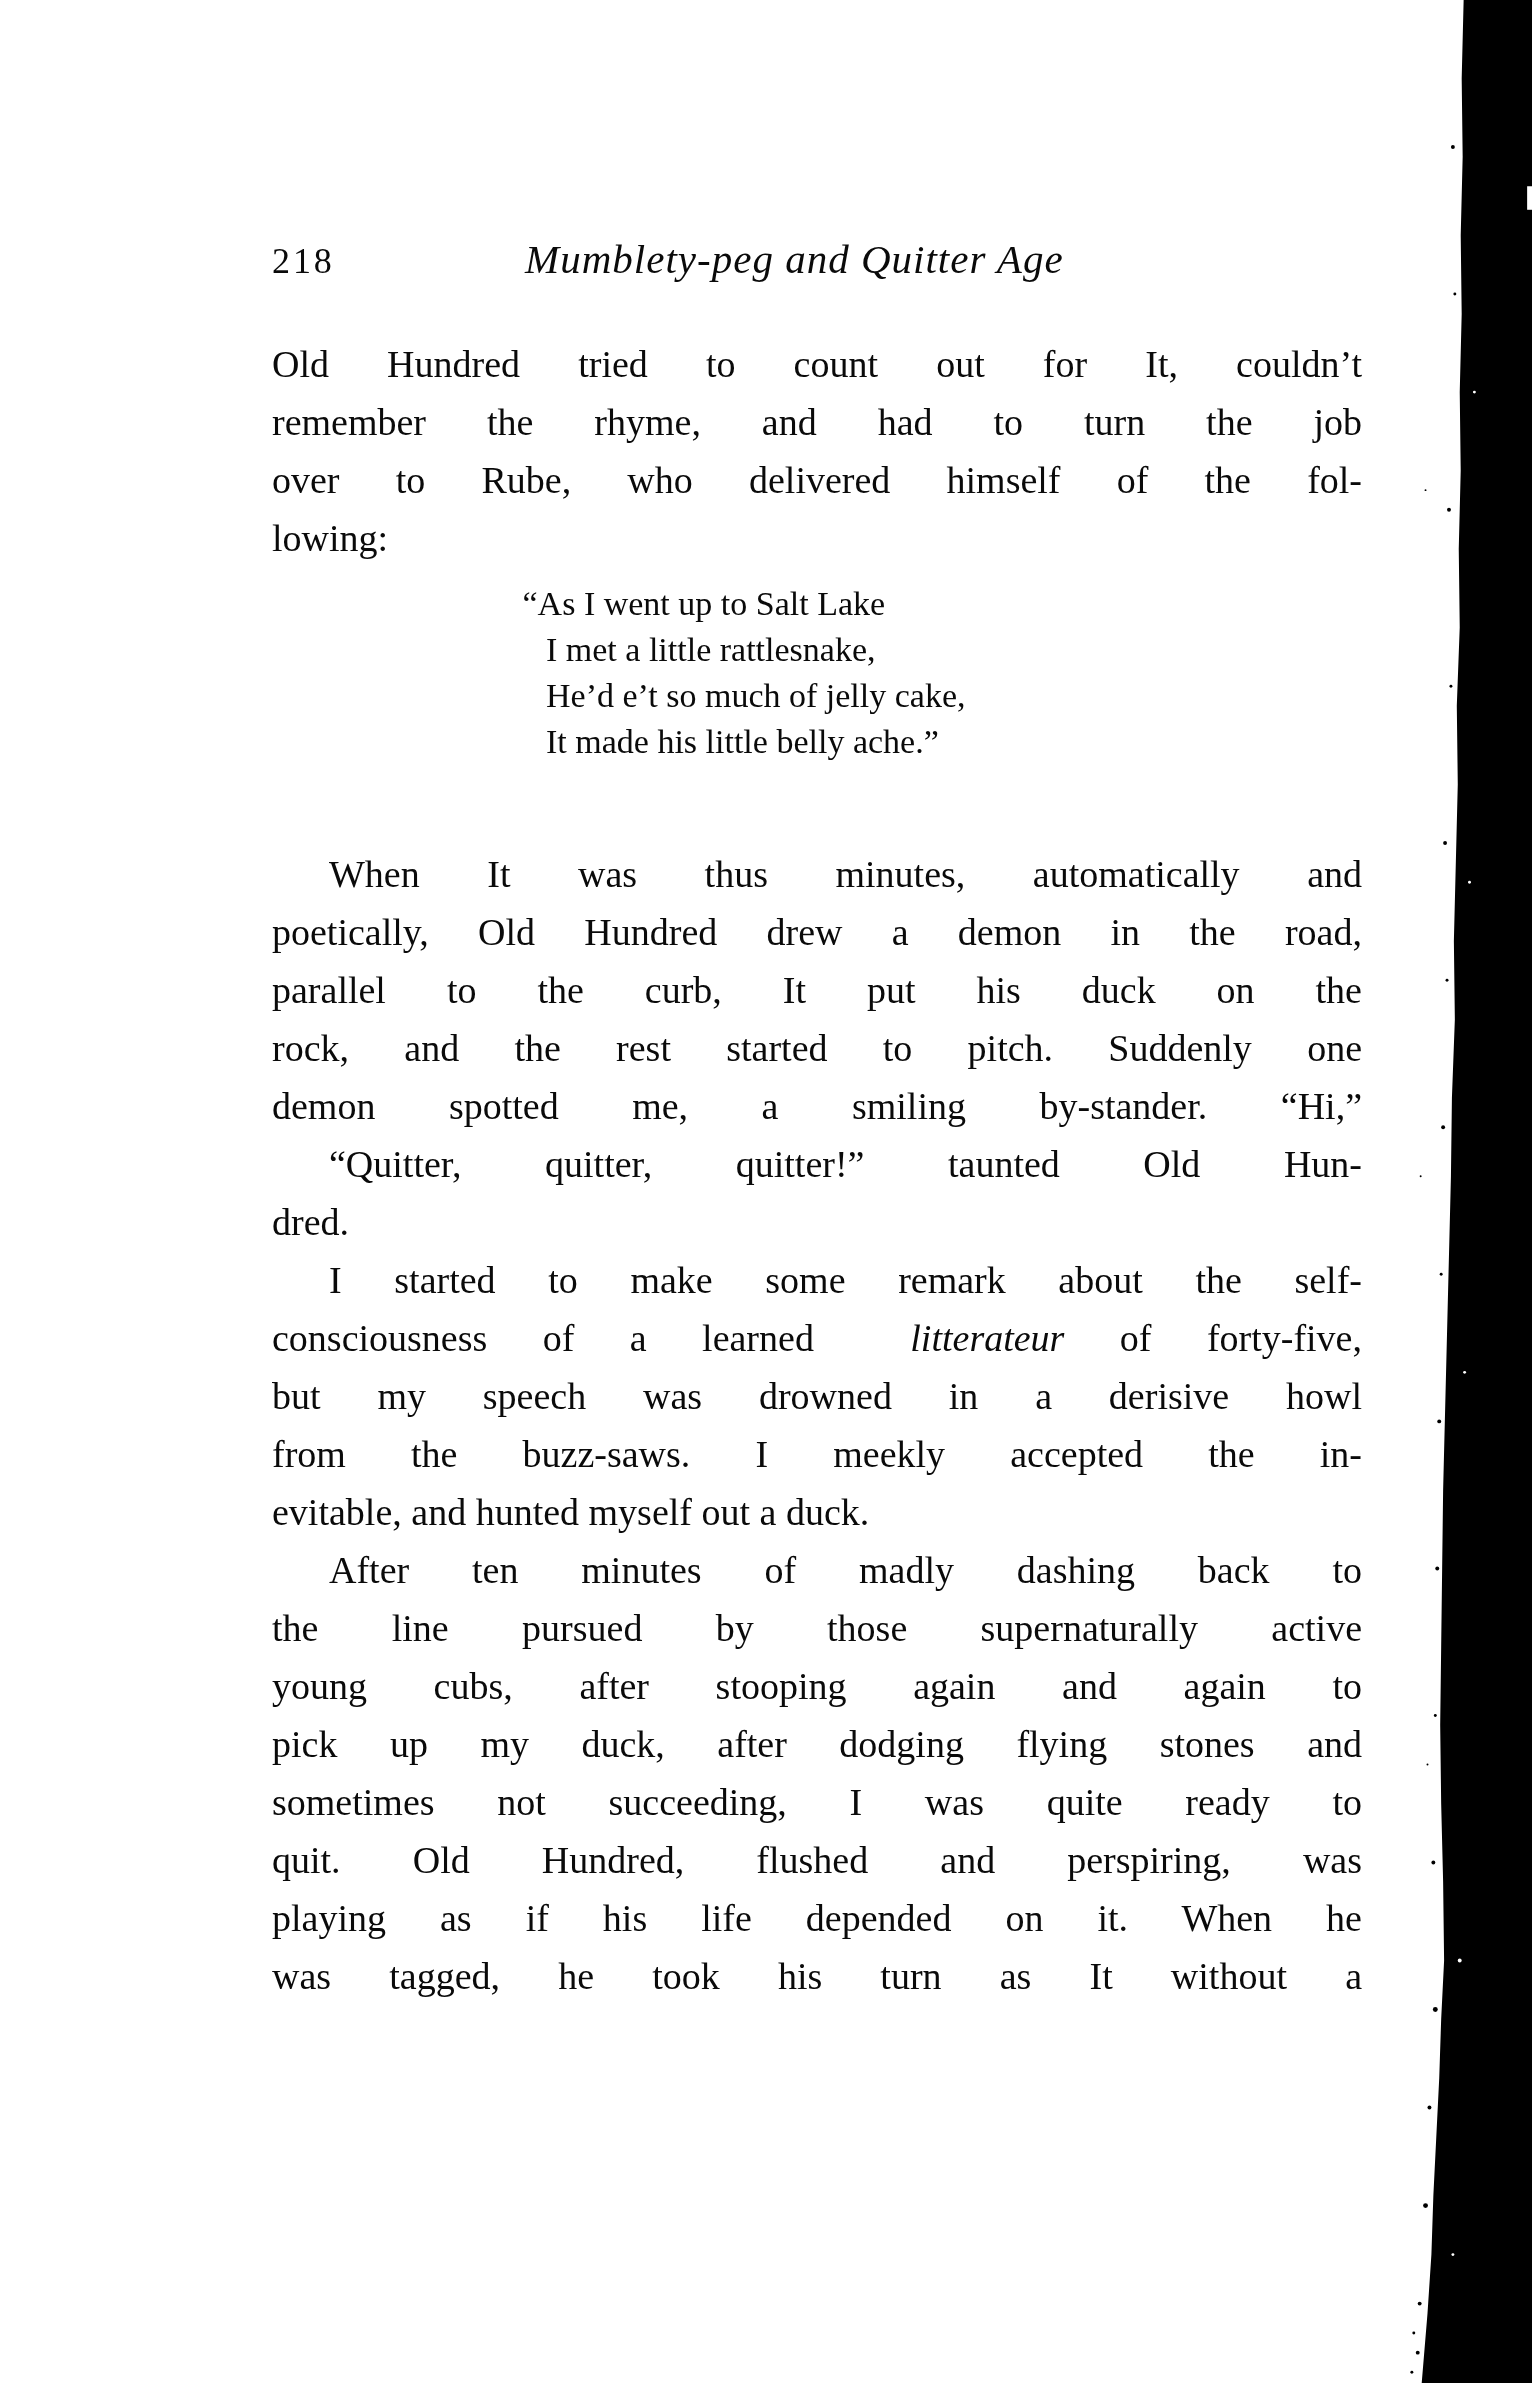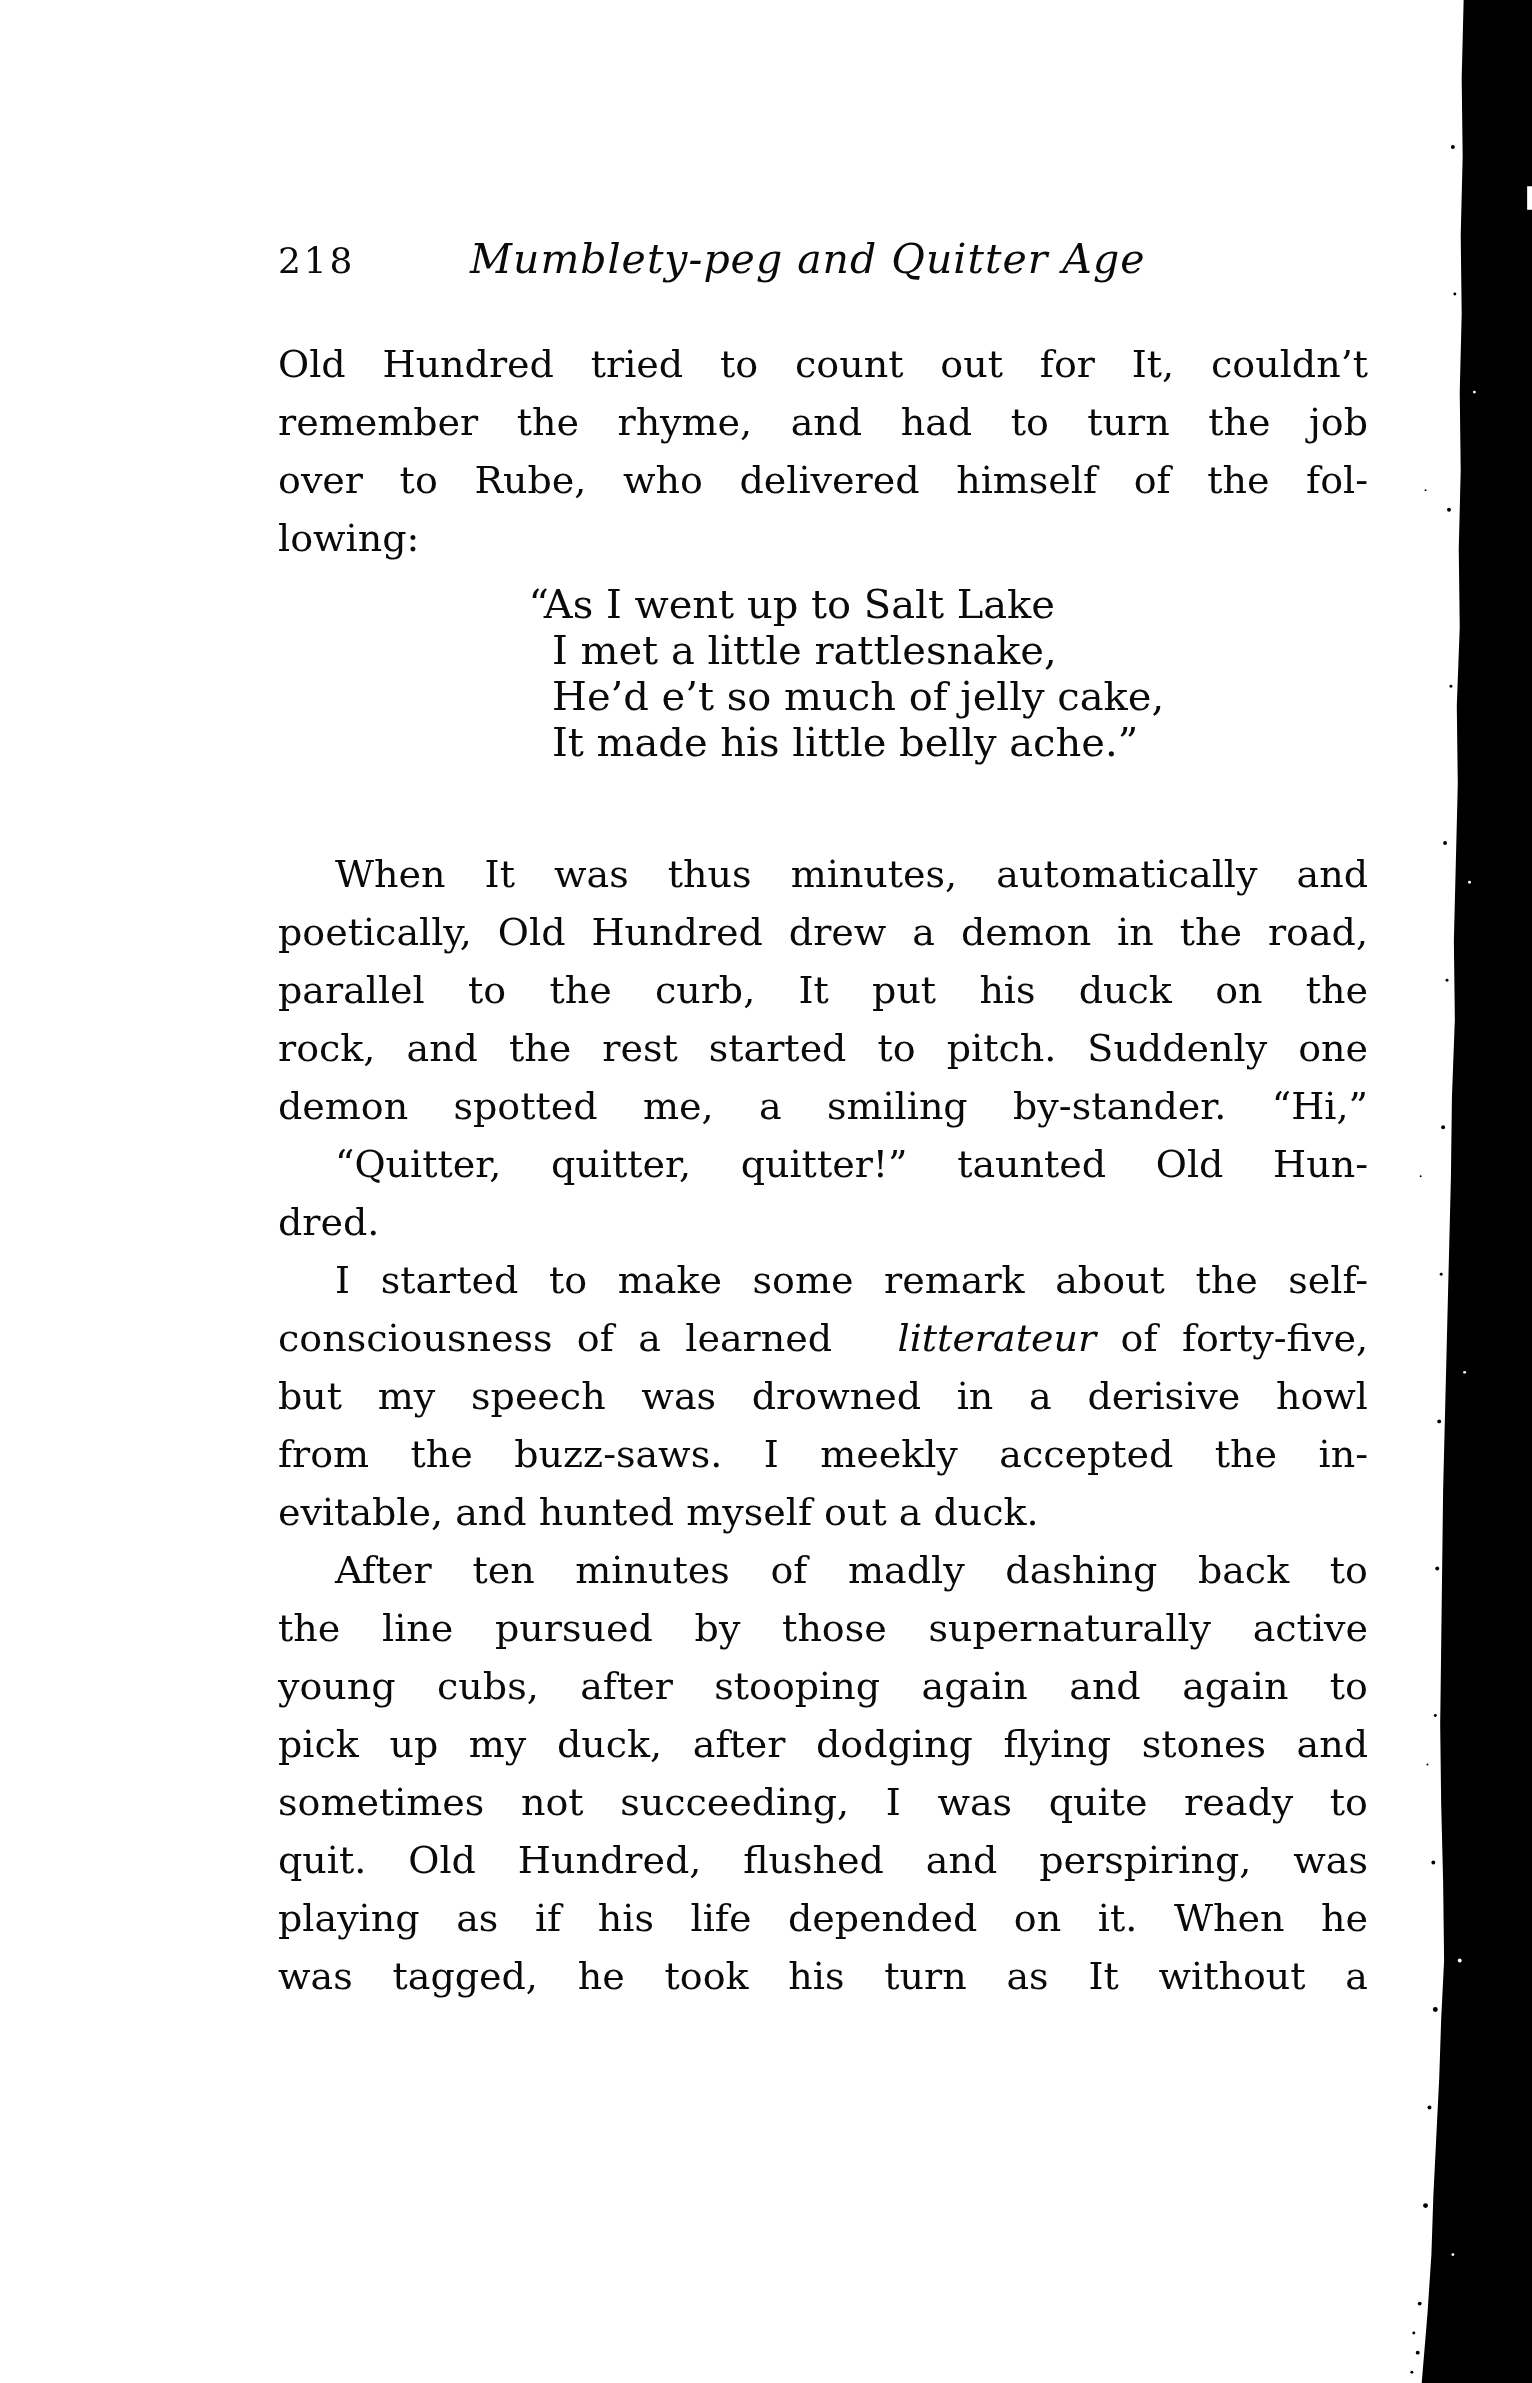--- a/index.html
+++ b/index.html
@@ -6,22 +6,23 @@
   .page {
     position:relative;
     width:1533px; height:2384px;
     background:#ffffff;
     overflow:hidden;
     font-family:"DejaVu Serif", "Liberation Serif", serif;
     color:#0a0a0a;
   }
   .content {
     position:absolute;
-    left:278px; top:235px;
+    left:272px; top:235px;
     width:1090px;
+    font-family:Liberation Serif, serif;
   }
   .page-header {
     display:flex;
     align-items:baseline;
     height:55px;
     margin-bottom:45px;
   }
   .page-num {
     font-size:36px;
     letter-spacing:2.9px;
@@ -37,21 +38,21 @@
   }
   .body-text { font-size:38px; line-height:58px; }
   .line {
     text-align:justify;
     text-align-last:justify;
   }
   .line.last { text-align-last:left; }
   .line.indent { text-indent:57px; }
   .verse {
     margin:13.7px 0 80px 274px;
-    font-size:40px;
+    font-size:34px;
     line-height:46px;
   }
   .verse .vline { text-align:left; text-align-last:left; }
   .verse .vfirst { text-indent:-23.5px; }
   .it { font-style:italic;margin-left:41px; }
   .scan-edge {
     position:absolute;
     top:0; right:0;
     width:127px; height:2384px;
     display:block;

